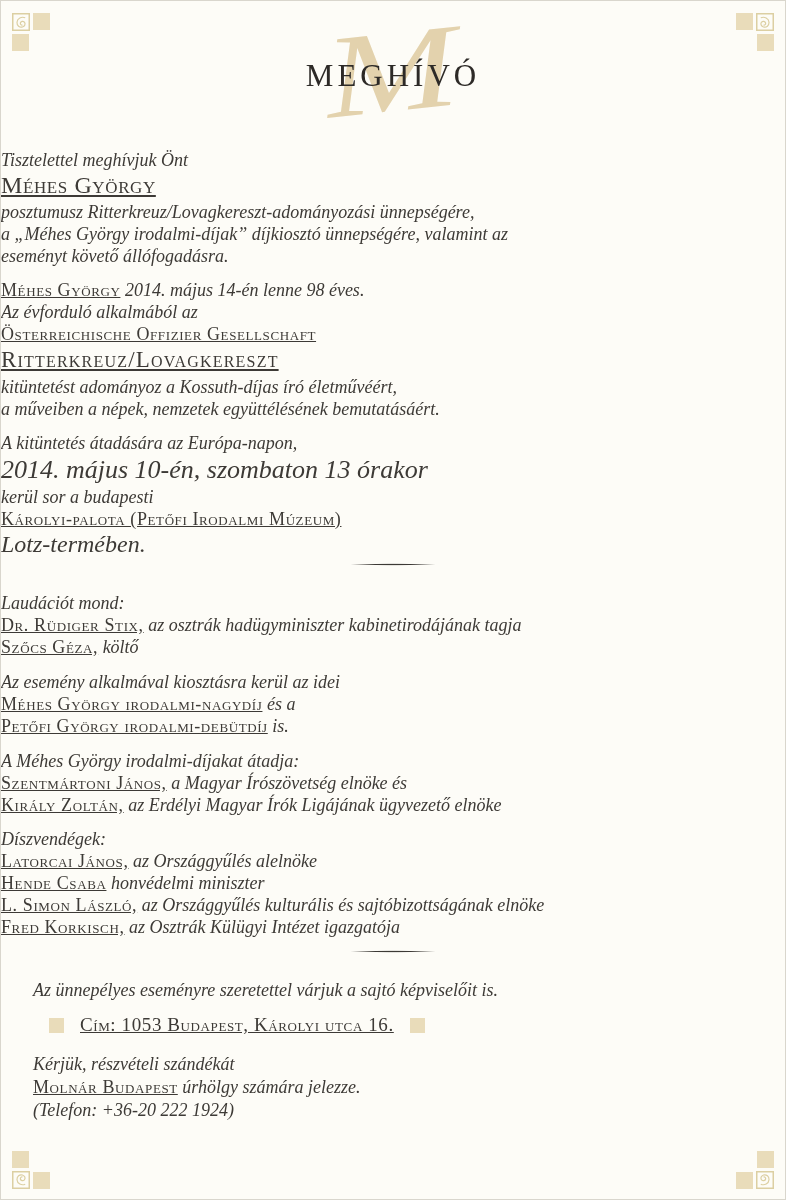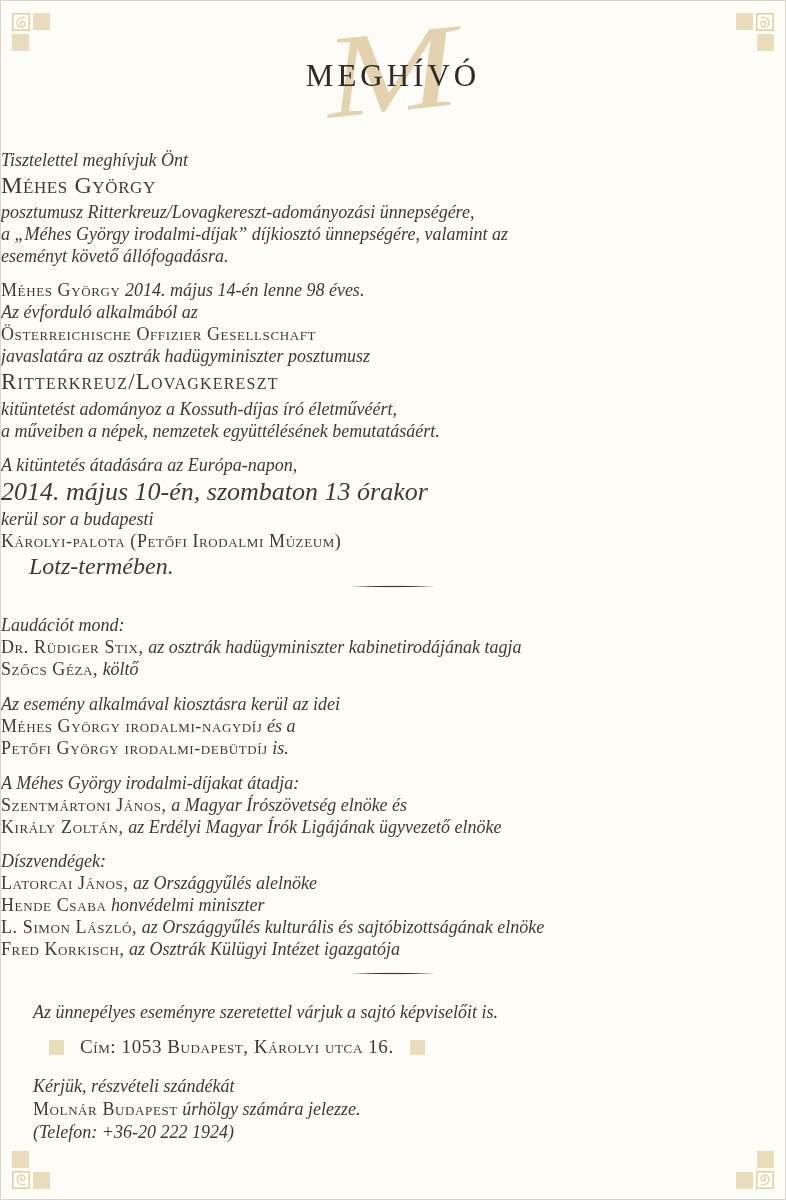--- a/index.html
+++ b/index.html
@@ -46,27 +46,27 @@
     position:absolute;top:46px;left:0;right:0;z-index:1;
     text-align:center;
     font-size:31px;line-height:38px;font-weight:normal;
     letter-spacing:4px;color:var(--title-color);
   }
   
   main{position:relative;z-index:1;text-align:left;}
   .section{width:100%;}
   .line{font-size:18px;line-height:22px;}
   .seg-it{font-style:italic;}
-  .seg-sc{font-variant:small-caps;letter-spacing:.6px;}
+  .seg-sc{font-variant:small-caps;letter-spacing:.6px;text-decoration:underline;}
   .line.name-lg{line-height:28px;}
   .line.name-lg .seg-sc{font-size:24px;}
   .line.sc-xl{line-height:30px;}
   .line.sc-xl .seg-sc{font-size:23px;letter-spacing:1.2px;}
   .line.it-xl{font-size:26px;line-height:32px;}
-  .line.it-lg{font-size:24px;line-height:29px;margin-left:28px;}
+  .line.it-lg{font-size:24px;line-height:29px;}
   .line.addr{font-size:19px;line-height:28px;letter-spacing:1px;margin-top:10px;}
   .sq-inline{
     display:inline-block;width:15px;height:15px;
     background:var(--accent-beige);margin:0 16px;vertical-align:-2px;
   }
   .sec-intro{margin-top:26px;}
   .sec-anniversary{margin-top:12px;}
   .sec-ceremony{margin-top:12px;}
   .sec-laudation{margin-top:26px;}
   .sec-prizes{margin-top:13px;}
@@ -133,21 +133,20 @@
         <div class="line" data-name="text-line"><span class="seg-it" data-name="text-segment">Tisztelettel meghívjuk Önt</span></div>
         <div class="line name-lg" data-name="text-line"><span class="seg-sc" data-name="text-segment">Méhes György</span></div>
         <div class="line" data-name="text-line"><span class="seg-it" data-name="text-segment">posztumusz Ritterkreuz/Lovagkereszt-adományozási ünnepségére,</span></div>
         <div class="line" data-name="text-line"><span class="seg-it" data-name="text-segment">a „Méhes György irodalmi-díjak” díjkiosztó ünnepségére, valamint az</span></div>
         <div class="line" data-name="text-line"><span class="seg-it" data-name="text-segment">eseményt követő állófogadásra.</span></div>
       </section>
       <section class="section sec-anniversary" data-name="section-anniversary">
         <div class="line" data-name="text-line"><span class="seg-sc" data-name="text-segment">Méhes György</span><span class="seg-it" data-name="text-segment"> 2014. május 14-én lenne 98 éves.</span></div>
         <div class="line" data-name="text-line"><span class="seg-it" data-name="text-segment">Az évforduló alkalmából az</span></div>
         <div class="line" data-name="text-line"><span class="seg-sc" data-name="text-segment">Österreichische Offizier Gesellschaft</span></div>
-        <div class="line" data-name="text-line"><span class="seg-it" data-name="text-segment">javaslatára az osztrák hadügyminiszter posztumusz</span></div>
         <div class="line sc-xl" data-name="text-line"><span class="seg-sc" data-name="text-segment">Ritterkreuz/Lovagkereszt</span></div>
         <div class="line" data-name="text-line"><span class="seg-it" data-name="text-segment">kitüntetést adományoz a Kossuth-díjas író életművéért,</span></div>
         <div class="line" data-name="text-line"><span class="seg-it" data-name="text-segment">a műveiben a népek, nemzetek együttélésének bemutatásáért.</span></div>
       </section>
       <section class="section sec-ceremony" data-name="section-ceremony">
         <div class="line" data-name="text-line"><span class="seg-it" data-name="text-segment">A kitüntetés átadására az Európa-napon,</span></div>
         <div class="line it-xl" data-name="text-line"><span class="seg-it" data-name="text-segment">2014. május 10-én, szombaton 13 órakor</span></div>
         <div class="line" data-name="text-line"><span class="seg-it" data-name="text-segment">kerül sor a budapesti</span></div>
         <div class="line" data-name="text-line"><span class="seg-sc" data-name="text-segment">Károlyi-palota (Petőfi Irodalmi Múzeum)</span></div>
         <div class="line it-lg" data-name="text-line"><span class="seg-it" data-name="text-segment">Lotz-termében.</span></div>

